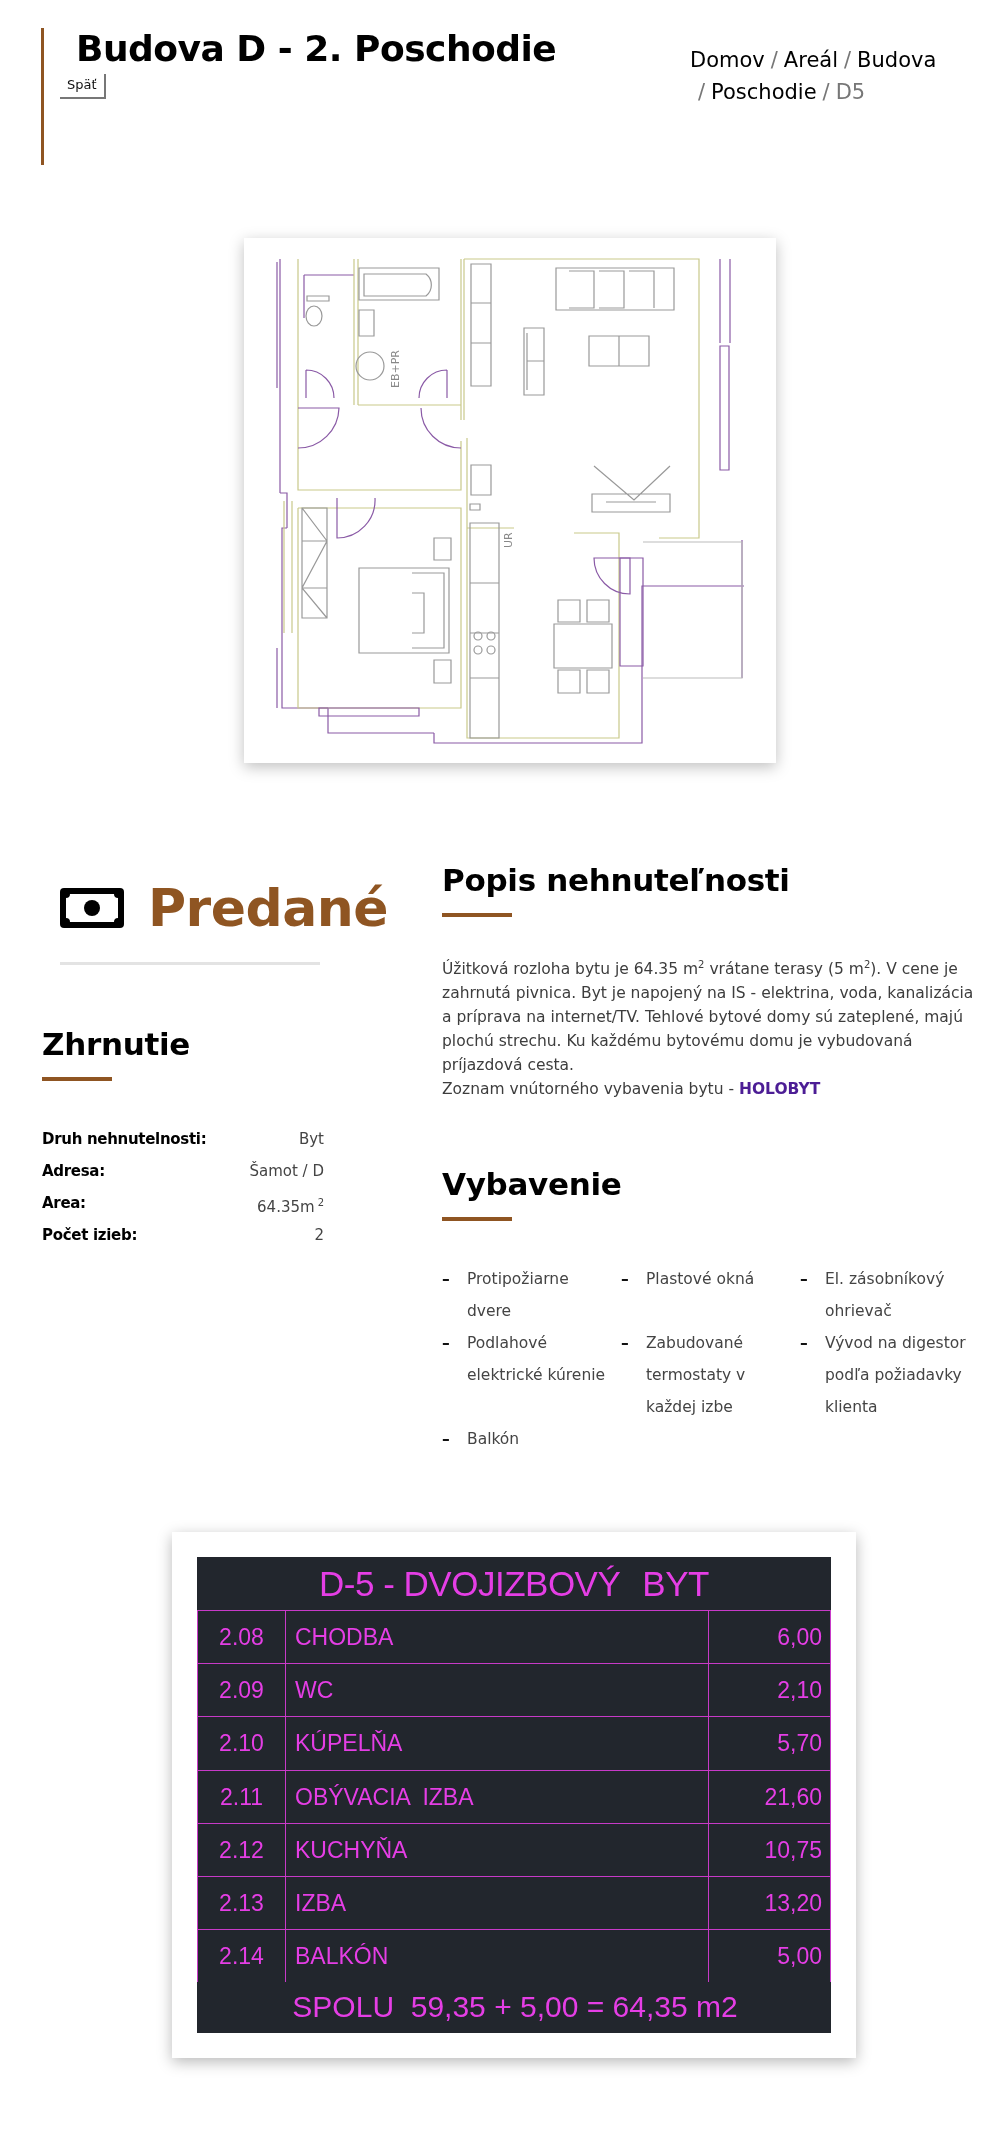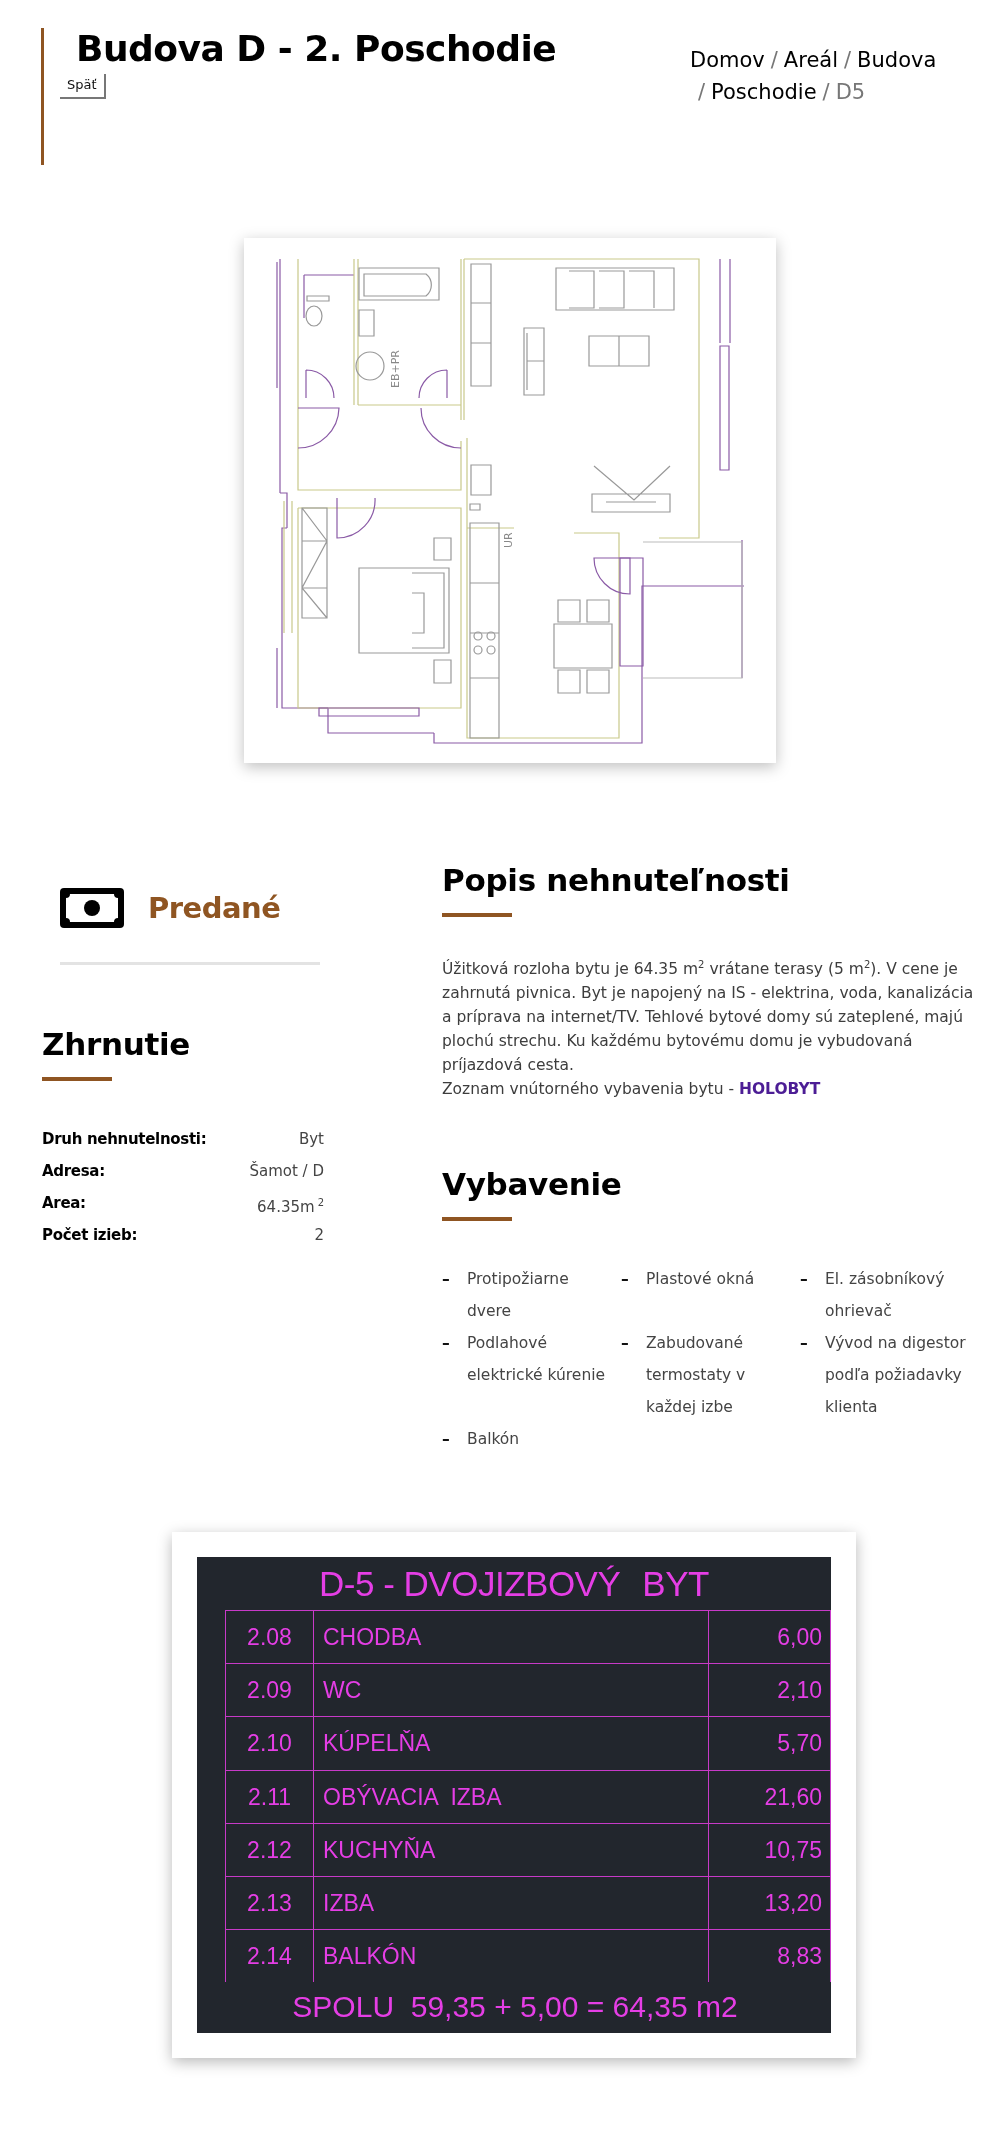--- a/index.html
+++ b/index.html
@@ -17,21 +17,21 @@
   .breadcrumb .current { color: #777; }
   .breadcrumb a { color: #000; text-decoration: none; }
 
   
   .floorplan-card { position: absolute; left: 244px; top: 238px; width: 532px; height: 525px; background: #fff; box-shadow: 0 4px 14px rgba(0,0,0,0.25); }
   .floorplan-card svg { width: 100%; height: 100%; display: block; }
 
   
   .status { position: absolute; left: 60px; top: 880px; width: 260px; height: 85px; border-bottom: 3px solid #e3e3e3; }
   .status-icon { position: absolute; left: 0; top: 8px; width: 64px; height: 40px; }
-  .status-label { position: absolute; left: 88px; top: 0; font-weight: bold; font-size: 29px; color: #8f5522; line-height: 56px; letter-spacing: -0.5px; }
+  .status-label { position: absolute; left: 88px; top: 0; font-weight: bold; font-size: 52px; color: #8f5522; line-height: 56px; letter-spacing: -0.5px; }
 
   
   .summary { position: absolute; left: 42px; top: 1022px; width: 282px; }
   .section-title { font-weight: bold; font-size: 31px; line-height: 44px; color: #000; letter-spacing: -0.3px; }
   .section-rule { width: 70px; height: 4px; background: #8f5522; margin-top: 11px; }
   .summary-list { margin-top: 42px; }
   .summary-row { display: flex; justify-content: space-between; font-size: 15px; line-height: 32px; height: 32px; }
   .summary-key { font-weight: bold; color: #000; letter-spacing: -0.3px; }
   .summary-val { color: #444; }
   .summary-val sup { font-size: 10px; vertical-align: 6px; margin-left: 3px; }
@@ -47,21 +47,21 @@
   .equip-grid { margin-top: 42px; display: grid; grid-template-columns: 179px 179px 179px; column-gap: 0; }
   .equip-item { display: flex; font-size: 15.5px; line-height: 32px; color: #444; padding-right: 10px; }
   .equip-dash { width: 25px; flex: none; color: #111; font-weight: bold; }
   .equip-text { flex: 1; }
 
   
   .table-card { position: absolute; left: 172px; top: 1532px; width: 684px; height: 526px; background: #fff; box-shadow: 0 4px 14px rgba(0,0,0,0.28); }
   .room-table { position: absolute; left: 25px; top: 25px; width: 634px; height: 476px; background: #22262d; font-family: "Liberation Sans", sans-serif; color: #e53ee5; }
   .room-title { height: 53px; text-align: center; font-size: 35px; line-height: 53px; letter-spacing: -0.5px; }
   .room-title .gap { display: inline-block; width: 22px; }
-  .room-row { display: flex; height: 53.2px; border-top: 1.5px solid #c83ac8; margin-left: 28px; }
+  .room-row { display: flex; height: 53.2px; border-top: 1.5px solid #c83ac8; }
   .room-row:last-of-type { border-bottom: 1.5px solid #c83ac8; }
   .room-num { width: 89px; border-left: 1.5px solid #c83ac8; border-right: 1.5px solid #c83ac8; text-align: center; font-size: 23px; line-height: 52px; }
   .room-name { flex: 1; border-right: 1.5px solid #c83ac8; padding-left: 9px; font-size: 23px; line-height: 52px; }
   .room-area { width: 122px; text-align: right; padding-right: 8px; font-size: 23px; line-height: 52px; border-right: 1.5px solid #c83ac8; }
   .room-total { height: 50px; text-align: center; font-size: 30px; line-height: 50px; padding-left: 2px; }
 </style>
 </head>
 <body>
 
 <div class="title-block">
@@ -233,17 +233,17 @@
         <div class="room-area">10,75</div>
       </div>
     <div class="room-row">
         <div class="room-num">2.13</div>
         <div class="room-name">IZBA</div>
         <div class="room-area">13,20</div>
       </div>
     <div class="room-row">
         <div class="room-num">2.14</div>
         <div class="room-name">BALKÓN</div>
-        <div class="room-area">8,83</div>
+        <div class="room-area">5,00</div>
       </div>
     <div class="room-total" style="white-space:pre">SPOLU  59,35 + 5,00 = 64,35 m2</div>
   </div>
 </div>
 
 </body></html>

